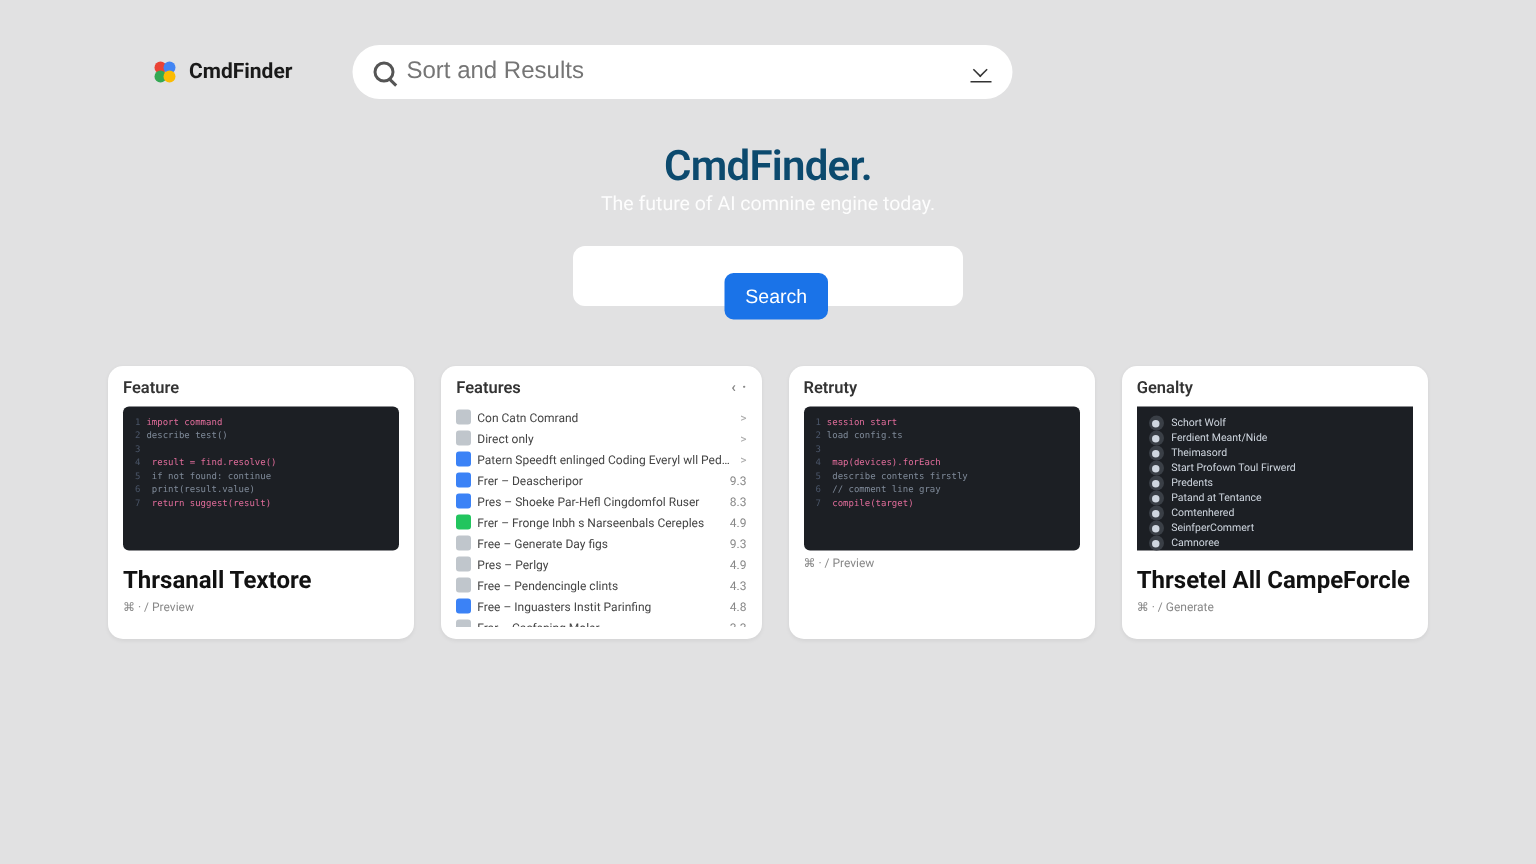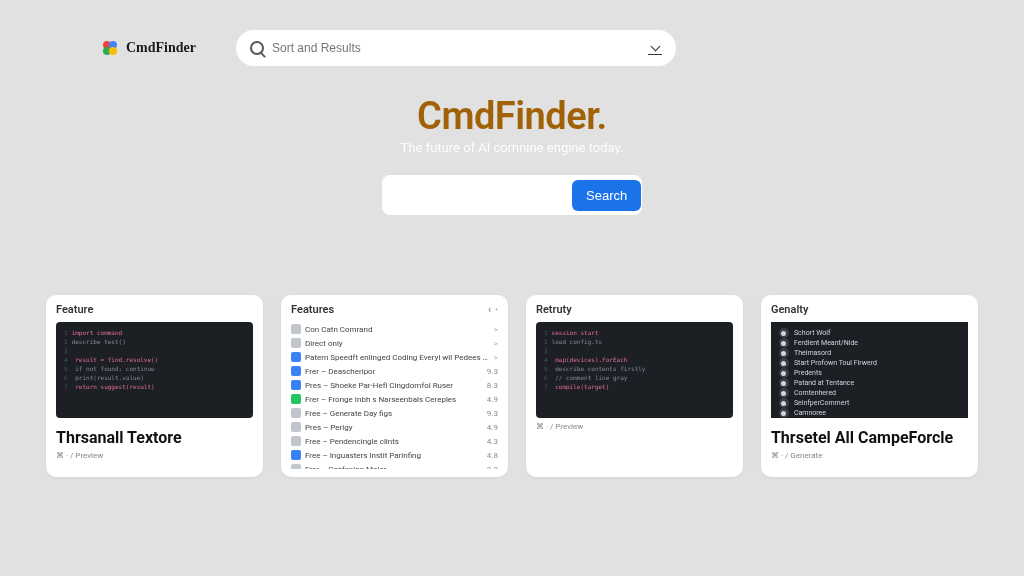--- a/index.html
+++ b/index.html
@@ -11,54 +11,54 @@
     color: #222;
   }
   
   .top {
     display: flex; align-items: center;
     padding: 30px 80px 0 100px;
     gap: 40px;
   }
   .logo { display: flex; align-items: center; gap: 6px; }
   .logo-mark { width: 20px; height: 20px; position: relative; }
-  .logo-text { font-weight: 700; font-size: 14px; color: #1a1a1a; font-family: Liberation Serif, serif; }
+  .logo-text { font-weight: 700; font-size: 14px; color: #1a1a1a; }
   .top-search {
     flex: 0 0 440px; height: 36px;
     background: #fff; border-radius: 18px;
     display: flex; align-items: center;
     padding: 0 14px; gap: 8px;
   }
   .top-search input {
     border: none; outline: none; flex: 1;
-    font-size: 12px; color: #666; background: transparent;
+    font-size: 16px; color: #666; background: transparent;
   }
   .mag { width: 14px; height: 14px; border: 2px solid #555; border-radius: 50%; position: relative; }
   .mag::after { content: ''; position: absolute; width: 6px; height: 2px; background: #555; transform: rotate(45deg); bottom: -3px; right: -4px; }
   .dl { width: 14px; height: 14px; border-bottom: 1.5px solid #333; position: relative; display:flex; justify-content:center; }
   .dl::before { content:''; width:6px;height:6px;border-right:1.5px solid #333;border-bottom:1.5px solid #333; transform:rotate(45deg); position:absolute; top:2px;}
   
   .hero { text-align: center; margin-top: 28px; }
-  .hero-title { font-size: 38px; font-weight: 600; color: #a16207; letter-spacing: -0.5px; }
+  .hero-title { font-size: 28px; font-weight: 600; color: #0c4a6e; letter-spacing: -0.5px; }
   .hero-sub { font-size: 13px; color: #fff; margin-top: 2px; opacity: 0.95; }
   .hero-search {
     width: 260px; height: 40px; margin: 20px auto 0;
     background: #fff; border-radius: 8px;
-    display: flex; align-items: center; padding: 3px 3px 3px 14px;
+    display: flex; align-items: center; padding: 3px 3px 3px 14px; flex-direction: column;
   }
   .hero-search input { border:none;outline:none;flex:1;font-size:13px;background:transparent;}
   .hero-btn {
     background: #1a73e8; color: #fff; border: none;
     padding: 8px 14px; border-radius: 6px; font-size: 13px;
     font-weight: 500; cursor: pointer;
   }
   
   .cards {
     display: flex; gap: 18px;
-    padding: 0 46px; margin-top: 80px;
+    padding: 0 72px; margin-top: 40px;
   }
   .card {
     background: #fff; border-radius: 10px;
     flex: 1 1 0; height: 182px;
     padding: 8px 10px 8px;
     box-shadow: 0 1px 3px rgba(0,0,0,0.06);
     display: flex; flex-direction: column;
     overflow: hidden;
   }
   .card-head { display:flex; justify-content:space-between; align-items:center; font-size:11px; font-weight:600; color:#333; margin-bottom:6px;}

